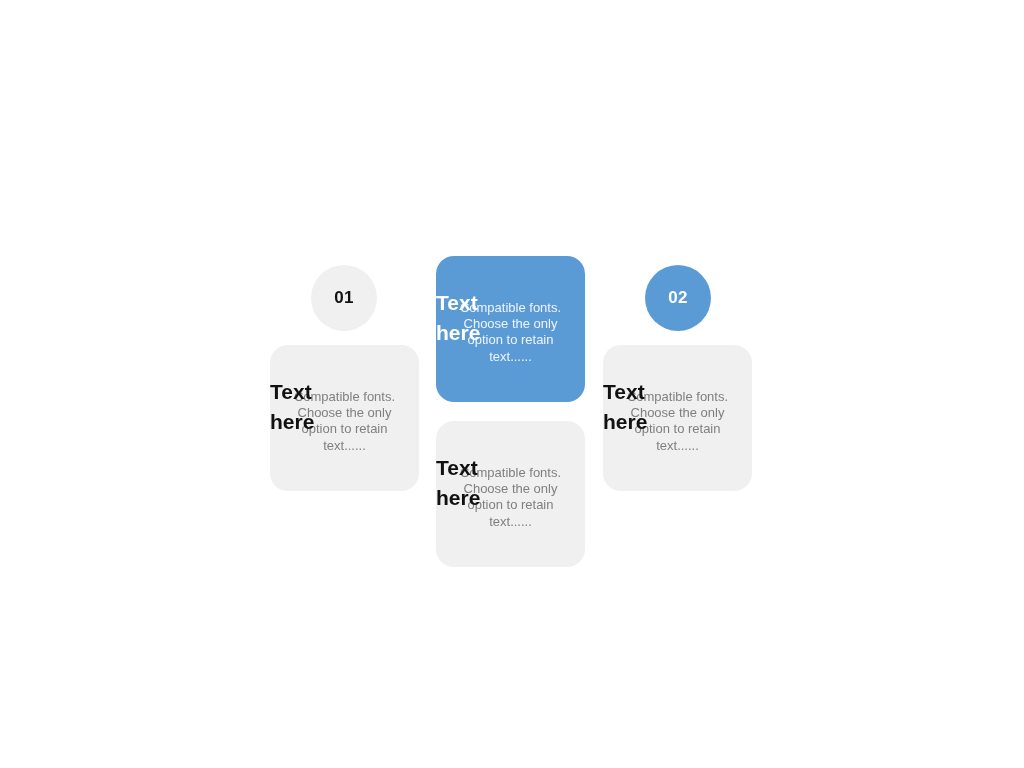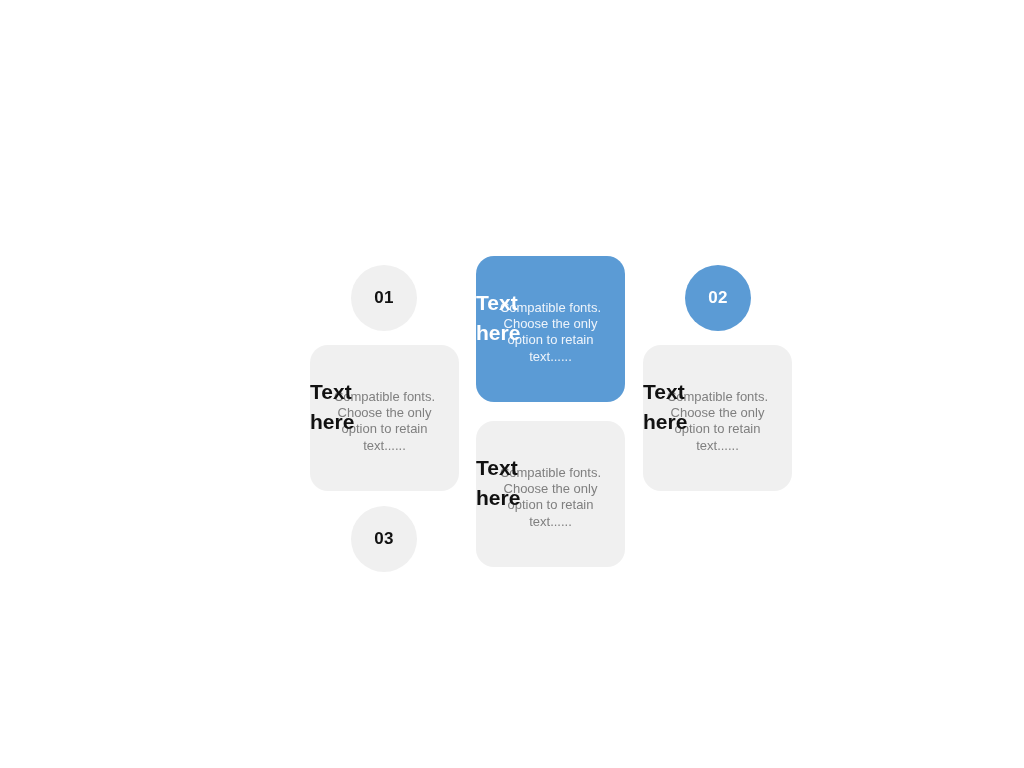--- a/index.html
+++ b/index.html
@@ -12,21 +12,20 @@
     height: 768px;
     background: #ffffff;
     font-family: "Liberation Sans", sans-serif;
     overflow: hidden;
   }
 
   #canvas {
     position: relative;
     width: 960px;
     height: 768px;
-    margin-left: 40px;
   }
 
   
   .card {
     position: absolute;
     border-radius: 18px;
     box-sizing: border-box;
   }
   .card.gray {
     background: #f0f0f0;
@@ -120,23 +119,20 @@
 <div id="canvas">
 
   <div class="badge gray" id="badge-01">
     <span>01</span>
   </div>
 
   <div class="badge blue" id="badge-02">
     <span>02</span>
   </div>
 
-  <div class="badge gray" id="badge-03">
-    <span>03</span>
-  </div>
 
 
   <div class="card blue" id="card-blue-top">
     <div class="card-body">Compatible fonts.
 Choose the only
 option to retain
 text......</div>
     <div class="card-title">Text
 here</div>
   </div>

